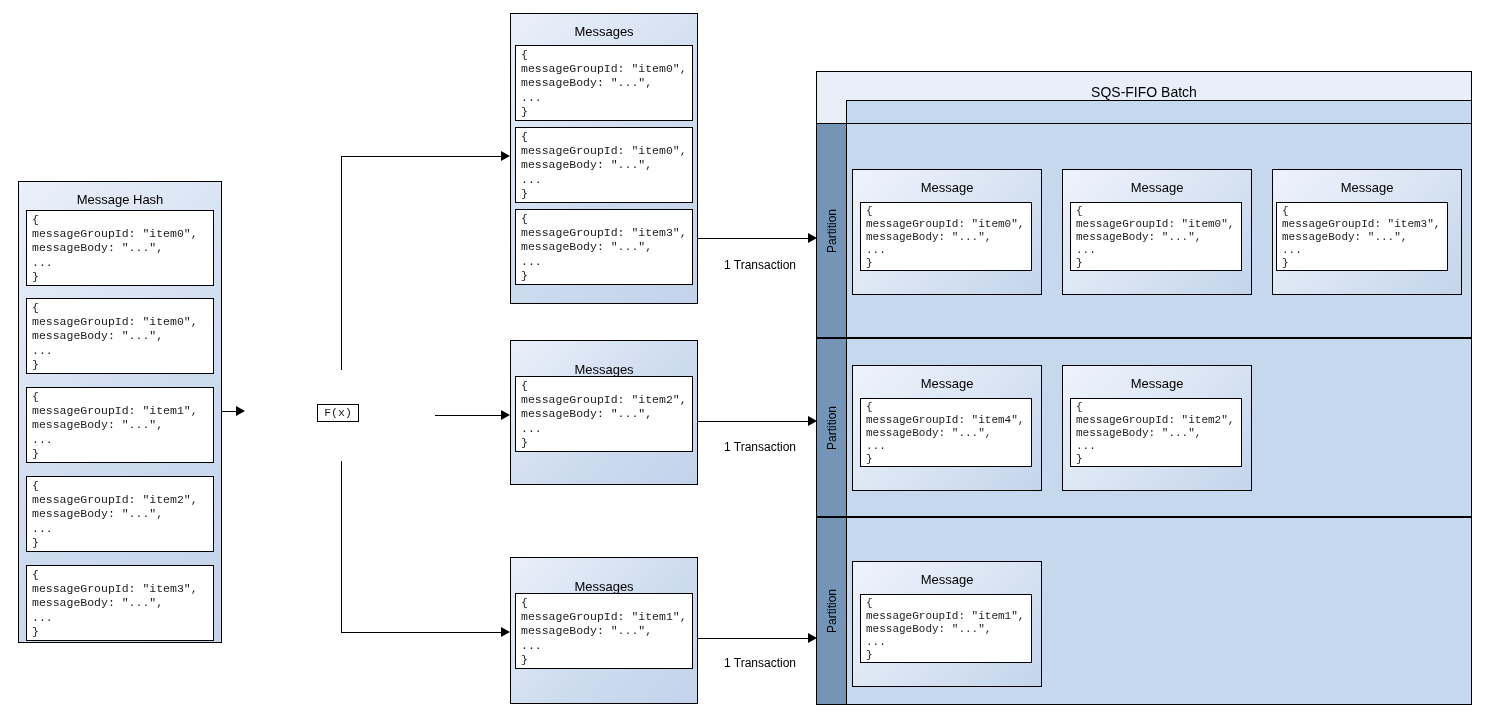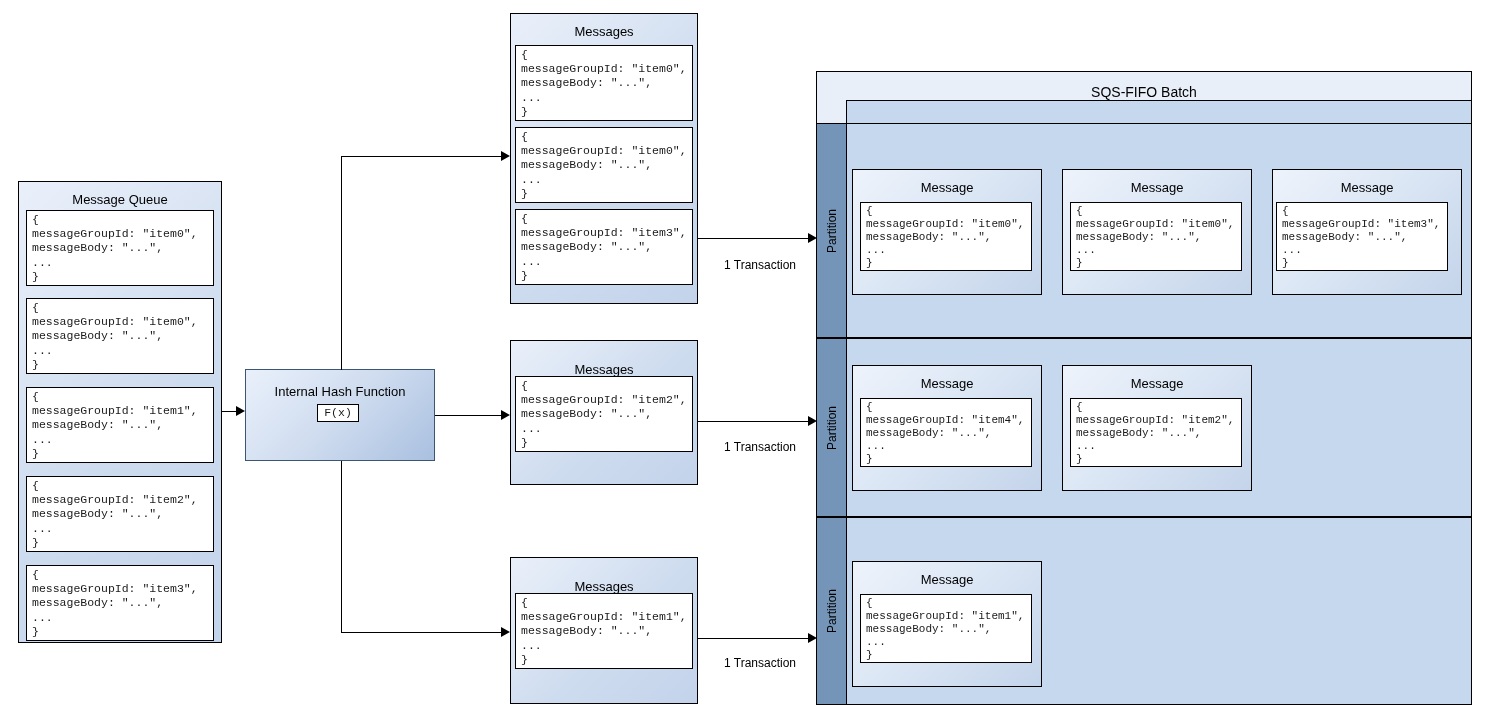--- a/index.html
+++ b/index.html
@@ -122,21 +122,21 @@
     text-align: center;
     white-space: nowrap;
   }
 </style>
 </head>
 <body>
 
 <div id="canvas">
 
   <div class="box panel" style="left:18px; top:181px; width:204px; height:462px;">
-    <div class="title" style="top:10px;">Message Queue</div>
+    <div class="title" style="top:10px;">Message Hash</div>
   </div>
 
   <div class="code" style="left:26px; top:210px; width:188px; height:76px;"><span><span>{</span>
 <span>messageGroupId: "item0",</span>
 <span>messageBody: "...",</span>
 <span>...</span>
 <span>}</span></span></div>
 
   <div class="code" style="left:26px; top:298px; width:188px; height:76px;"><span><span>{</span>
 <span>messageGroupId: "item0",</span>
@@ -158,23 +158,20 @@
 
   <div class="code" style="left:26px; top:565px; width:188px; height:76px;"><span><span>{</span>
 <span>messageGroupId: "item3",</span>
 <span>messageBody: "...",</span>
 <span>...</span>
 <span>}</span></span></div>
 
   <div class="hline" style="left:222px; top:411px; width:14px;"></div>
   <div class="arrowhead" style="left:236px; top:406px;"></div>
 
-  <div class="box hashbox" style="left:245px; top:369px; width:190px; height:92px;">
-    <div class="title" style="top:14px;">Internal Hash Function</div>
-  </div>
   <div class="fx" style="left:317px; top:404px; width:42px; height:18px;">F(x)</div>
 
   <div class="vline" style="left:341px; top:156px; height:214px;"></div>
   <div class="hline" style="left:341px; top:156px; width:166px;"></div>
   <div class="arrowhead" style="left:501px; top:151px;"></div>
 
   <div class="hline" style="left:435px; top:415px; width:72px;"></div>
   <div class="arrowhead" style="left:501px; top:410px;"></div>
 
   <div class="vline" style="left:341px; top:461px; height:172px;"></div>

